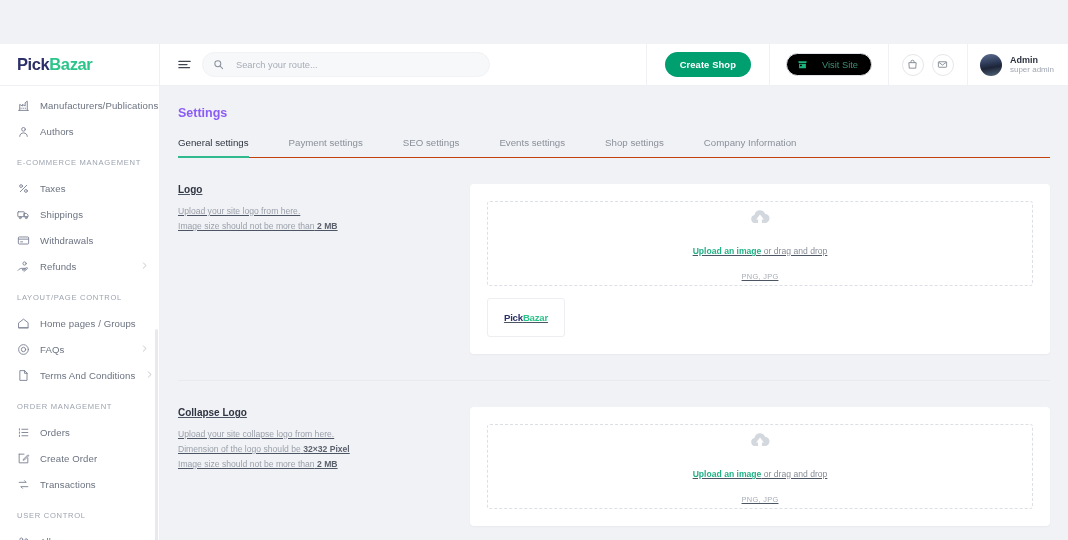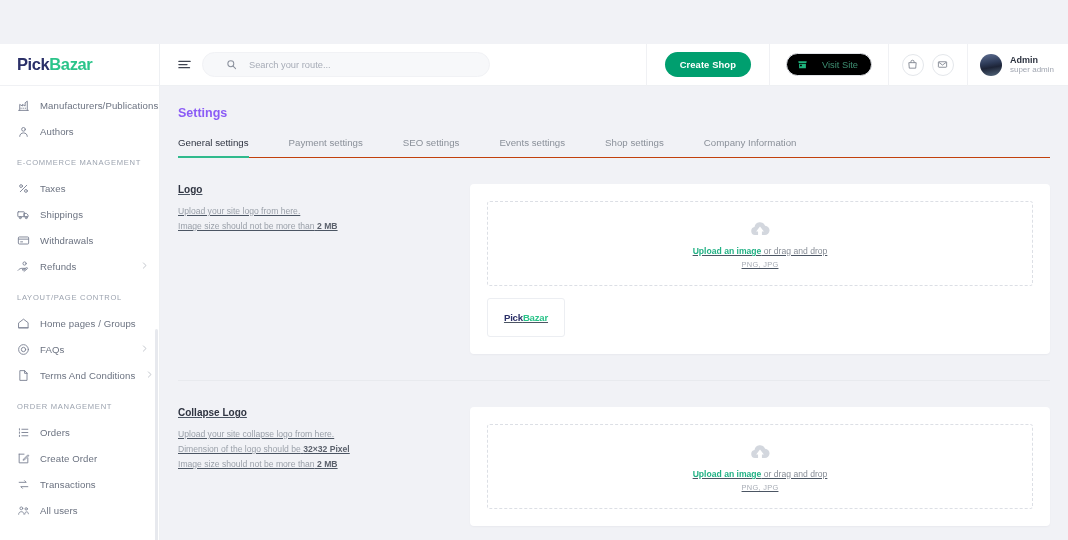--- a/index.html
+++ b/index.html
@@ -107,21 +107,20 @@
   }
   .search-box {
     width: 100%; height: 25px;
     border-radius: 13px;
     background: #f7f8fa;
     border: 1px solid #f1f2f5;
     display: flex; align-items: center;
     padding-left: 10px;
     gap: 12px;
     cursor: text;
-    justify-content: flex-end;
   }
   .search-icon { color: #8b919d; display: flex; }
   .search-icon svg { width: 11px; height: 11px; }
   .search-input {
     border: none; outline: none; background: transparent;
     font-family: "Liberation Sans", sans-serif;
     font-size: 9.3px; color: #5b6170;
     width: 240px;
   }
   .search-input::placeholder { color: #a7acb7; }
@@ -228,21 +227,21 @@
     border-radius: 4px;
     padding: 17px;
     box-shadow: 0 1px 2px rgba(20,25,40,0.04);
   }
   .dropzone {
     border: 1px dashed #dcdfe5;
     border-radius: 3px;
     height: 85px;
     display: flex; flex-direction: column;
     align-items: center; justify-content: center;
-    gap: 4px;
+    gap: 16px;
     cursor: pointer;
     background: #fff;
   }
   .cloud-icon { color: #d3d7de; display: flex; margin-bottom: 2px; }
   .cloud-icon svg { width: 22px; height: 22px; }
   .dz-line { font-size: 8.6px; color: #878d96; }
   .dz-link { color: #22b185; font-weight: bold; }
   .dz-formats { font-size: 7.4px; color: #a7acb5; letter-spacing: 0.3px; }
 
   .thumb {
@@ -410,20 +409,21 @@
       <div class="nav-item">
         <span class="nav-icon">
           <svg viewBox="0 0 24 24" fill="none" stroke="currentColor" stroke-width="1.7" stroke-linecap="round" stroke-linejoin="round">
               <path d="M4 8h13l-3-3"></path>
               <path d="M20 16H7l3 3"></path>
             </svg>
         </span>
         <span class="nav-label">Transactions</span>
       </div>
 
+      <div class="nav-section-label">USER CONTROL</div>
       <div class="nav-item">
         <span class="nav-icon">
           <svg viewBox="0 0 24 24" fill="none" stroke="currentColor" stroke-width="1.6" stroke-linecap="round" stroke-linejoin="round">
               <circle cx="8" cy="8" r="2.6"></circle>
               <path d="M3 19c0-3 2.3-4.8 5-4.8s5 1.8 5 4.8"></path>
               <circle cx="17" cy="9" r="2.2"></circle>
               <path d="M14.5 18.5c0-2.6 1.3-4 3.3-4 1.8 0 3.2 1.2 3.2 3.6"></path>
             </svg>
         </span>
         <span class="nav-label">All users</span>

